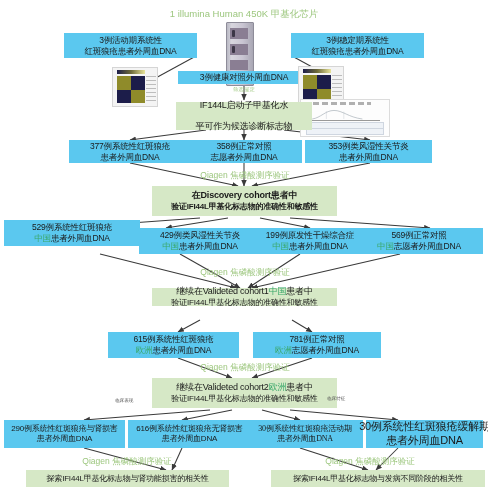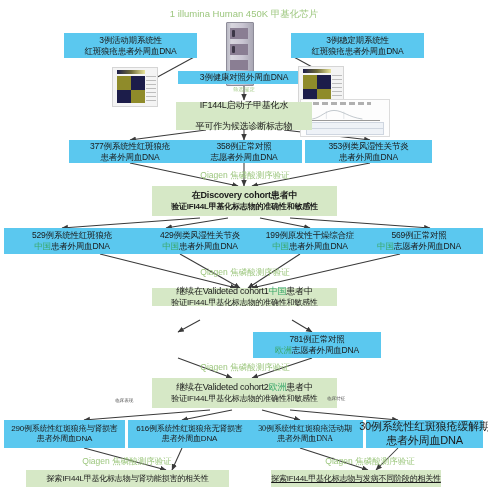--- a/index.html
+++ b/index.html
@@ -211,21 +211,21 @@
     <span class="ln">患者外周血DNA</span>
   </div>
 
   <div class="caption" style="left:150px;top:170px;width:190px;">Qiagen 焦磷酸测序验证</div>
 
   <div class="node green" style="left:152px;top:186px;width:185px;height:30px;font-weight:bold;">
     <span class="ln">在Discovery cohort患者中</span>
     <span class="ln" style="font-size:8px;">验证IFI44L甲基化标志物的准确性和敏感性</span>
   </div>
 
-  <div class="node blue" style="left:4px;top:228px;width:136px;height:26px;text-align:center;">
+  <div class="node blue" style="left:4px;top:220px;width:136px;height:26px;text-align:center;">
     <span class="ln">529例系统性红斑狼疮</span>
     <span class="ln"><span class="hl-cn">中国</span><span>患者外周血DNA</span></span>
   </div>
   <div class="node blue" style="left:139px;top:228px;width:122px;height:26px;">
     <span class="ln">429例类风湿性关节炎</span>
     <span class="ln"><span class="hl-cn">中国</span><span>患者外周血DNA</span></span>
   </div>
   <div class="node blue" style="left:245px;top:228px;width:130px;height:26px;">
     <span class="ln">199例原发性干燥综合症</span>
     <span class="ln"><span class="hl-cn">中国</span><span>患者外周血DNA</span></span>
@@ -235,20 +235,24 @@
     <span class="ln"><span class="hl-cn">中国</span><span>志愿者外周血DNA</span></span>
   </div>
 
   <div class="caption" style="left:150px;top:267px;width:190px;">Qiagen 焦磷酸测序验证</div>
 
   <div class="node green" style="left:152px;top:288px;width:185px;height:18px;">
     <span class="ln"><span>继续在Valideted cohort1</span><span class="hl-cn">中国</span><span>患者中</span></span>
     <span class="ln" style="font-size:8px;">验证IFI44L甲基化标志物的准确性和敏感性</span>
   </div>
 
+  <div class="node blue" style="left:108px;top:332px;width:131px;height:26px;">
+    <span class="ln">615例系统性红斑狼疮</span>
+    <span class="ln"><span class="hl-eu">欧洲</span><span>患者外周血DNA</span></span>
+  </div>
   <div class="node blue" style="left:253px;top:332px;width:128px;height:26px;">
     <span class="ln">781例正常对照</span>
     <span class="ln"><span class="hl-eu">欧洲</span><span>志愿者外周血DNA</span></span>
   </div>
 
   <div class="caption" style="left:150px;top:362px;width:190px;">Qiagen 焦磷酸测序验证</div>
 
   <div class="node green" style="left:152px;top:378px;width:185px;height:30px;">
     <span class="ln"><span>继续在Valideted cohort2</span><span class="hl-eu">欧洲</span><span>患者中</span></span>
     <span class="ln" style="font-size:8px;">验证IFI44L甲基化标志物的准确性和敏感性</span>
@@ -273,17 +277,17 @@
     <span class="ln">30例系统性红斑狼疮缓解期</span>
     <span class="ln">患者外周血DNA</span>
   </div>
 
   <div class="caption" style="left:32px;top:456px;width:190px;">Qiagen 焦磷酸测序验证</div>
   <div class="caption" style="left:275px;top:456px;width:190px;">Qiagen 焦磷酸测序验证</div>
 
   <div class="node green" style="left:26px;top:470px;width:203px;height:17px;font-size:8px;">
     <span class="ln">探索IFI44L甲基化标志物与肾功能损害的相关性</span>
   </div>
-  <div class="node green" style="left:271px;top:470px;width:170px;height:17px;font-size:8px;text-decoration:underline;">
+  <div class="node green" style="left:271px;top:470px;width:214px;height:17px;font-size:8px;">
     <span class="ln">探索IFI44L甲基化标志物与发病不同阶段的相关性</span>
   </div>
 
 </div>
 
 </body></html>

